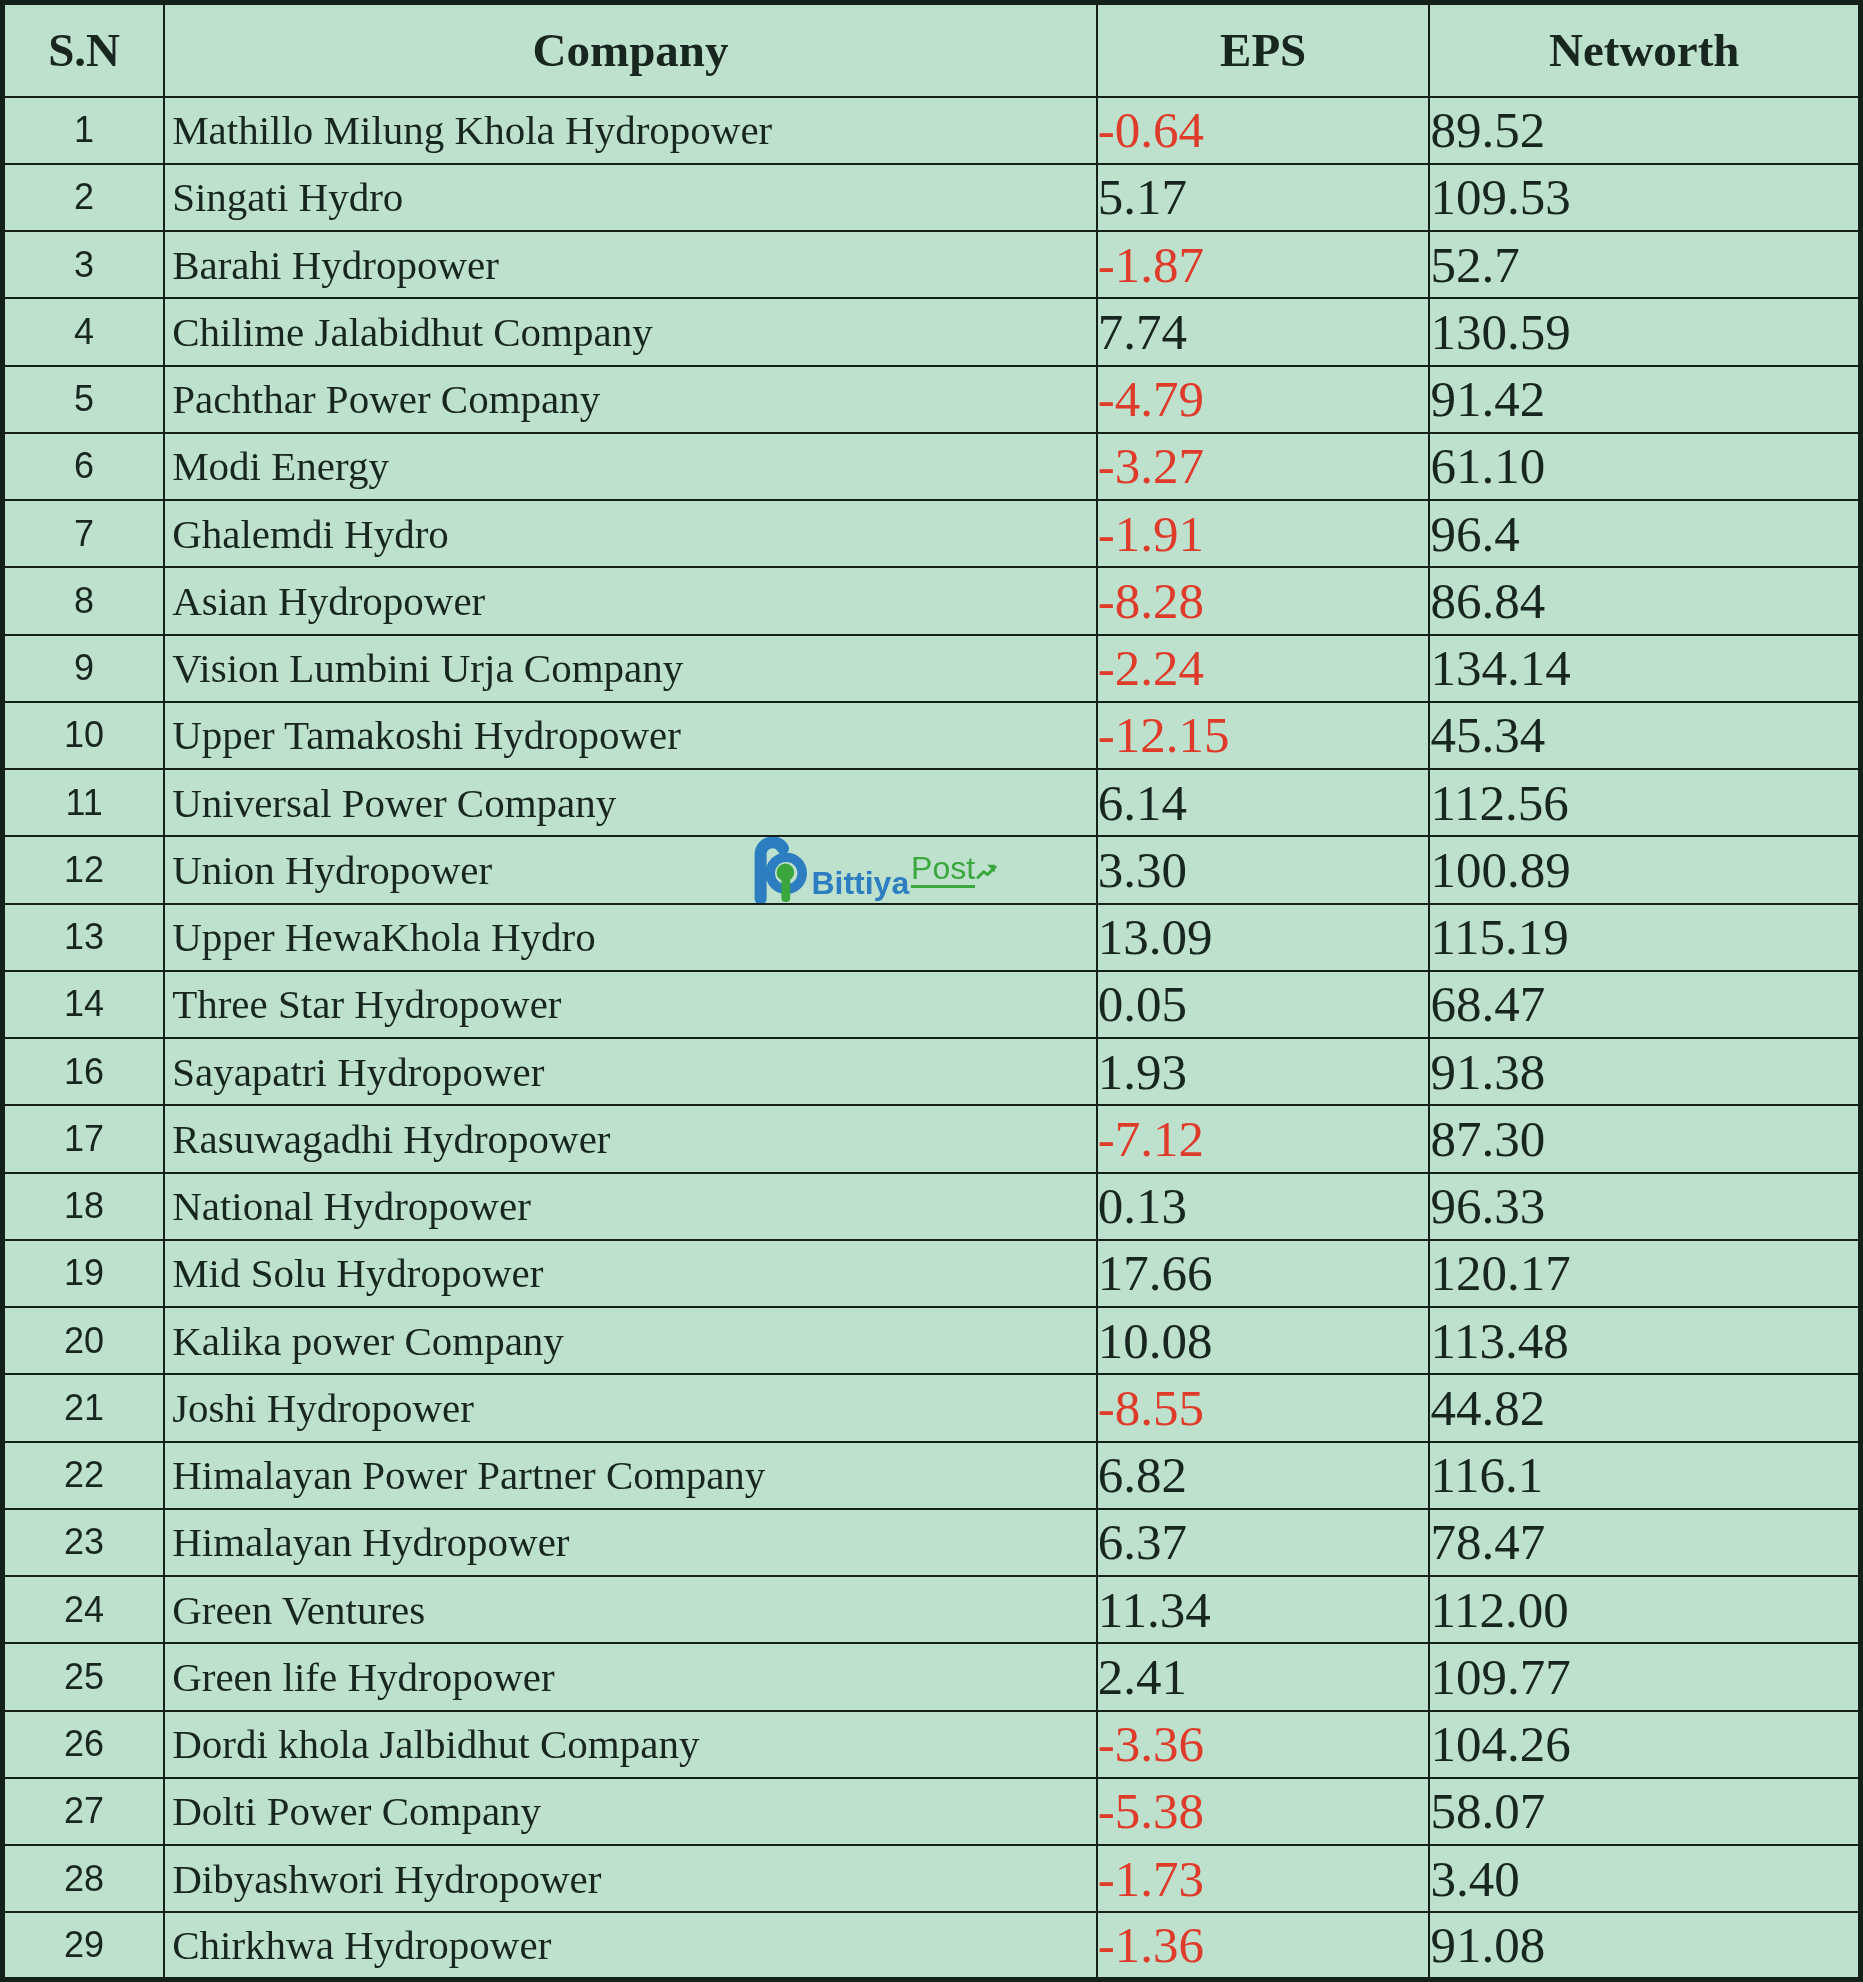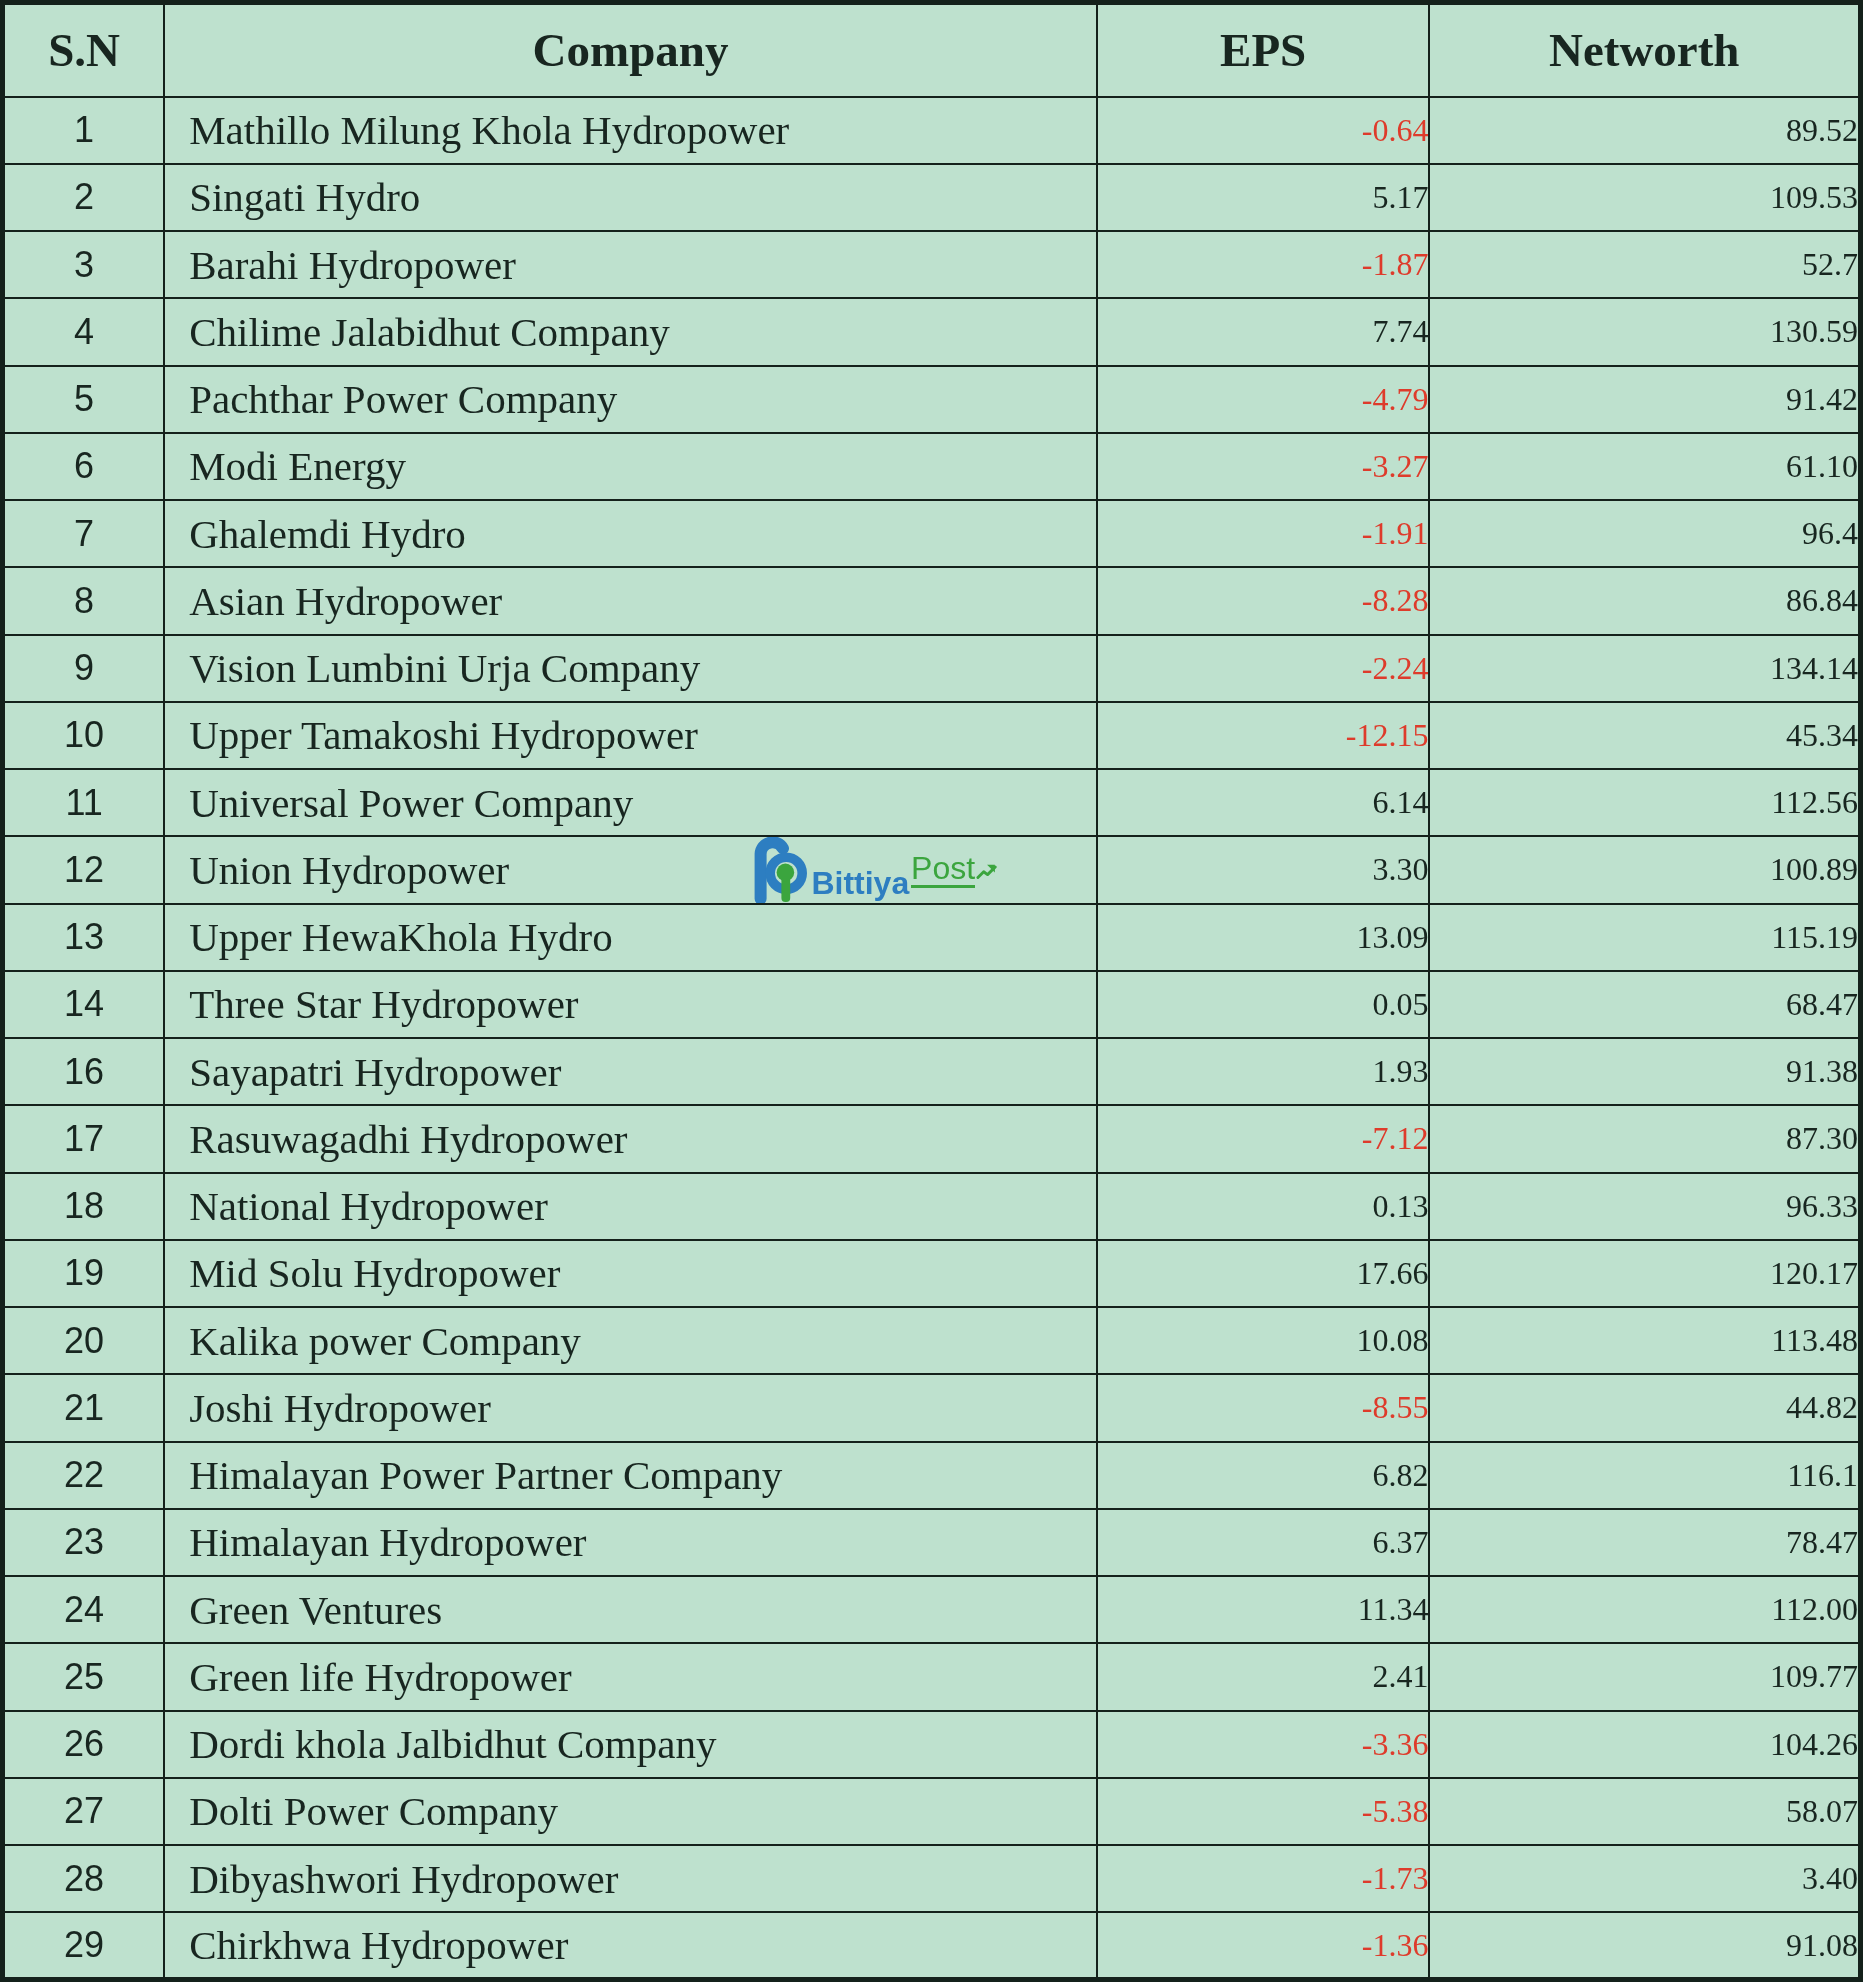--- a/index.html
+++ b/index.html
@@ -35,28 +35,28 @@
     font-weight: bold;
     text-align: center;
   }
   td.sn-cell {
     text-align: center;
     font-family: "Liberation Sans", sans-serif;
     font-size: 36px;
   }
   td.company-cell {
     text-align: left;
-    padding-left: 24px;
+    padding-left: 7px;
     font-size: 41px;
     position: relative;
     white-space: nowrap;
   }
   td.eps-cell, td.networth-cell {
-    text-align: right;
-    font-size: 32px;
+    text-align: left;
+    font-size: 51px;
     margin-top: 47px;
   }
   td.eps-cell.negative { color: #de3b2b; }
 
   
   .wm-logo {
     position: absolute;
     left: 63%;
     top: 50%;
     transform: translateY(-50%);

